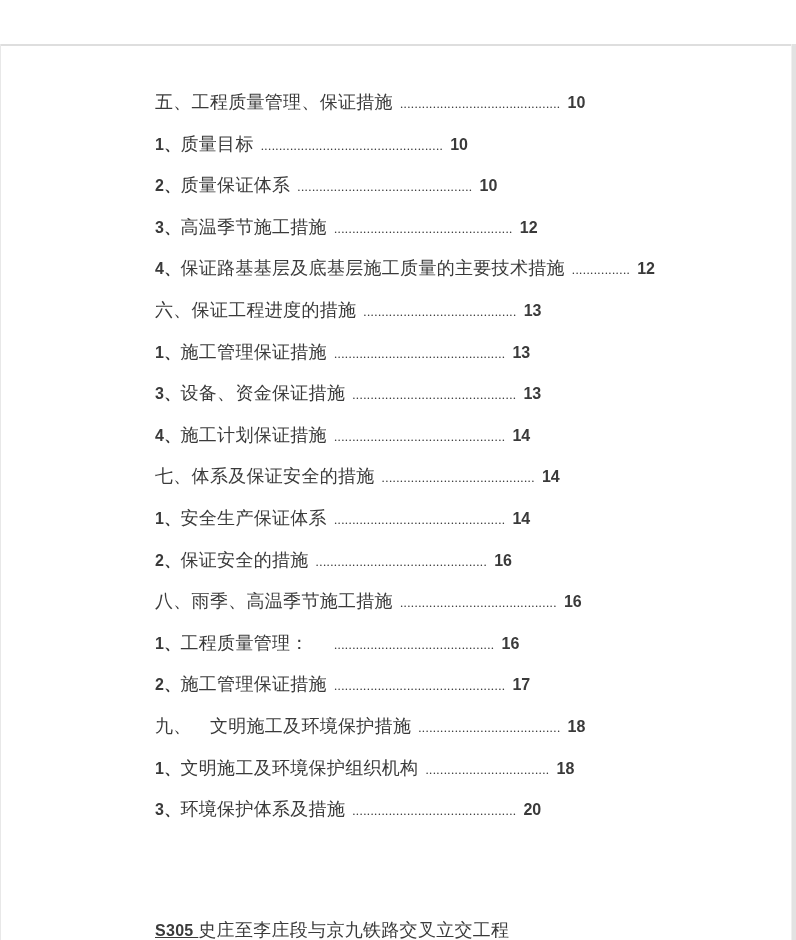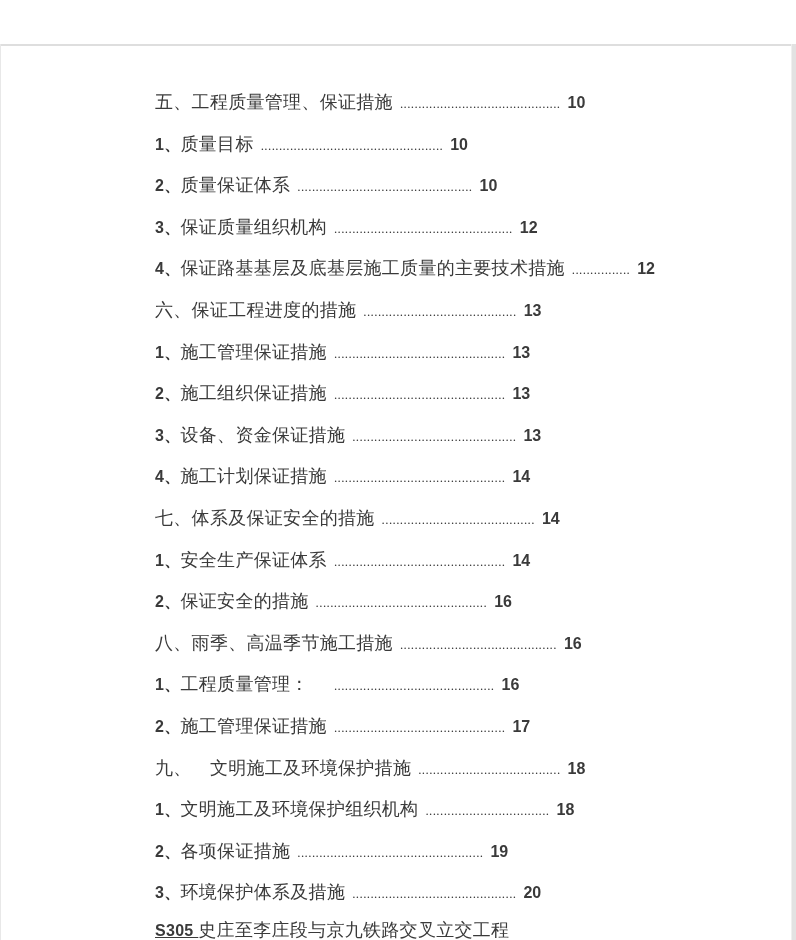--- a/index.html
+++ b/index.html
@@ -95,36 +95,34 @@
 
 <div class="page">
   <div class="edge-top"></div>
   <div class="edge-left"></div>
   <div class="edge-right"></div>
 
   <div class="content">
     <div class="row chapter"><span class="prefix">五、</span><span class="title">工程质量管理、保证措施</span><span class="dots">............................................</span><span class="page-num">10</span></div>
     <div class="row sub"><span class="prefix">1、</span><span class="title">质量目标</span><span class="dots">..................................................</span><span class="page-num">10</span></div>
     <div class="row sub"><span class="prefix">2、</span><span class="title">质量保证体系</span><span class="dots">................................................</span><span class="page-num">10</span></div>
-    <div class="row sub"><span class="prefix">3、</span><span class="title">保证质量组织机构</span><span class="dots">.................................................</span><span class="page-num">12</span></div>
+    <div class="row sub"><span class="prefix">3、</span><span class="title">高温季节施工措施</span><span class="dots">.................................................</span><span class="page-num">12</span></div>
     <div class="row sub"><span class="prefix">4、</span><span class="title">保证路基基层及底基层施工质量的主要技术措施</span><span class="dots">................</span><span class="page-num">12</span></div>
     <div class="row chapter"><span class="prefix">六、</span><span class="title">保证工程进度的措施</span><span class="dots">..........................................</span><span class="page-num">13</span></div>
     <div class="row sub"><span class="prefix">1、</span><span class="title">施工管理保证措施</span><span class="dots">...............................................</span><span class="page-num">13</span></div>
-    <div class="row sub"><span class="prefix">2、</span><span class="title">施工组织保证措施</span><span class="dots">...............................................</span><span class="page-num">13</span></div>
     <div class="row sub"><span class="prefix">3、</span><span class="title">设备、资金保证措施</span><span class="dots">.............................................</span><span class="page-num">13</span></div>
     <div class="row sub"><span class="prefix">4、</span><span class="title">施工计划保证措施</span><span class="dots">...............................................</span><span class="page-num">14</span></div>
     <div class="row chapter"><span class="prefix">七、</span><span class="title">体系及保证安全的措施</span><span class="dots">..........................................</span><span class="page-num">14</span></div>
     <div class="row sub"><span class="prefix">1、</span><span class="title">安全生产保证体系</span><span class="dots">...............................................</span><span class="page-num">14</span></div>
     <div class="row sub"><span class="prefix">2、</span><span class="title">保证安全的措施</span><span class="dots">...............................................</span><span class="page-num">16</span></div>
     <div class="row chapter"><span class="prefix">八、</span><span class="title">雨季、高温季节施工措施</span><span class="dots">...........................................</span><span class="page-num">16</span></div>
     <div class="row sub"><span class="prefix">1、</span><span class="title">工程质量管理：　</span><span class="dots">............................................</span><span class="page-num">16</span></div>
     <div class="row sub"><span class="prefix">2、</span><span class="title">施工管理保证措施</span><span class="dots">...............................................</span><span class="page-num">17</span></div>
     <div class="row chapter"><span class="prefix">九、</span><span class="title">　文明施工及环境保护措施</span><span class="dots">.......................................</span><span class="page-num">18</span></div>
     <div class="row sub"><span class="prefix">1、</span><span class="title">文明施工及环境保护组织机构</span><span class="dots">..................................</span><span class="page-num">18</span></div>
-    <div class="row sub"><span class="prefix">2、</span><span class="title">各项保证措施</span><span class="dots">...................................................</span><span class="page-num">19</span></div>
     <div class="row sub"><span class="prefix">3、</span><span class="title">环境保护体系及措施</span><span class="dots">.............................................</span><span class="page-num">20</span></div>
   </div>
 
   <div class="footer">
     <div class="footer-line"><span class="latin">S305 </span><span>史庄至李庄段与京九铁路交叉立交工程</span></div>
     <div class="footer-line"><span>道路水泥稳定碎石工程施工方案</span></div>
   </div>
 </div>
 
 </body></html>

